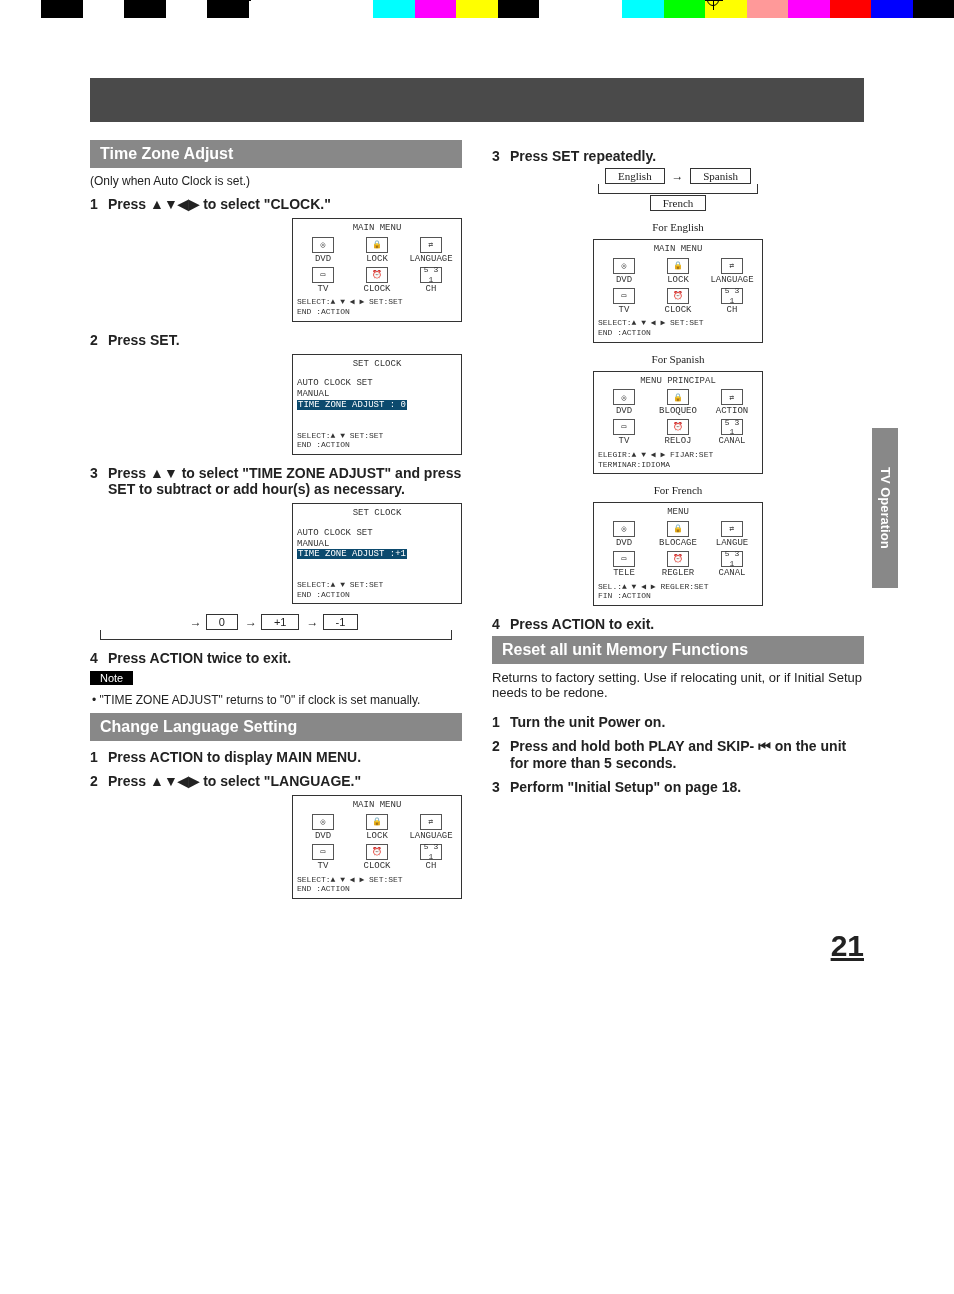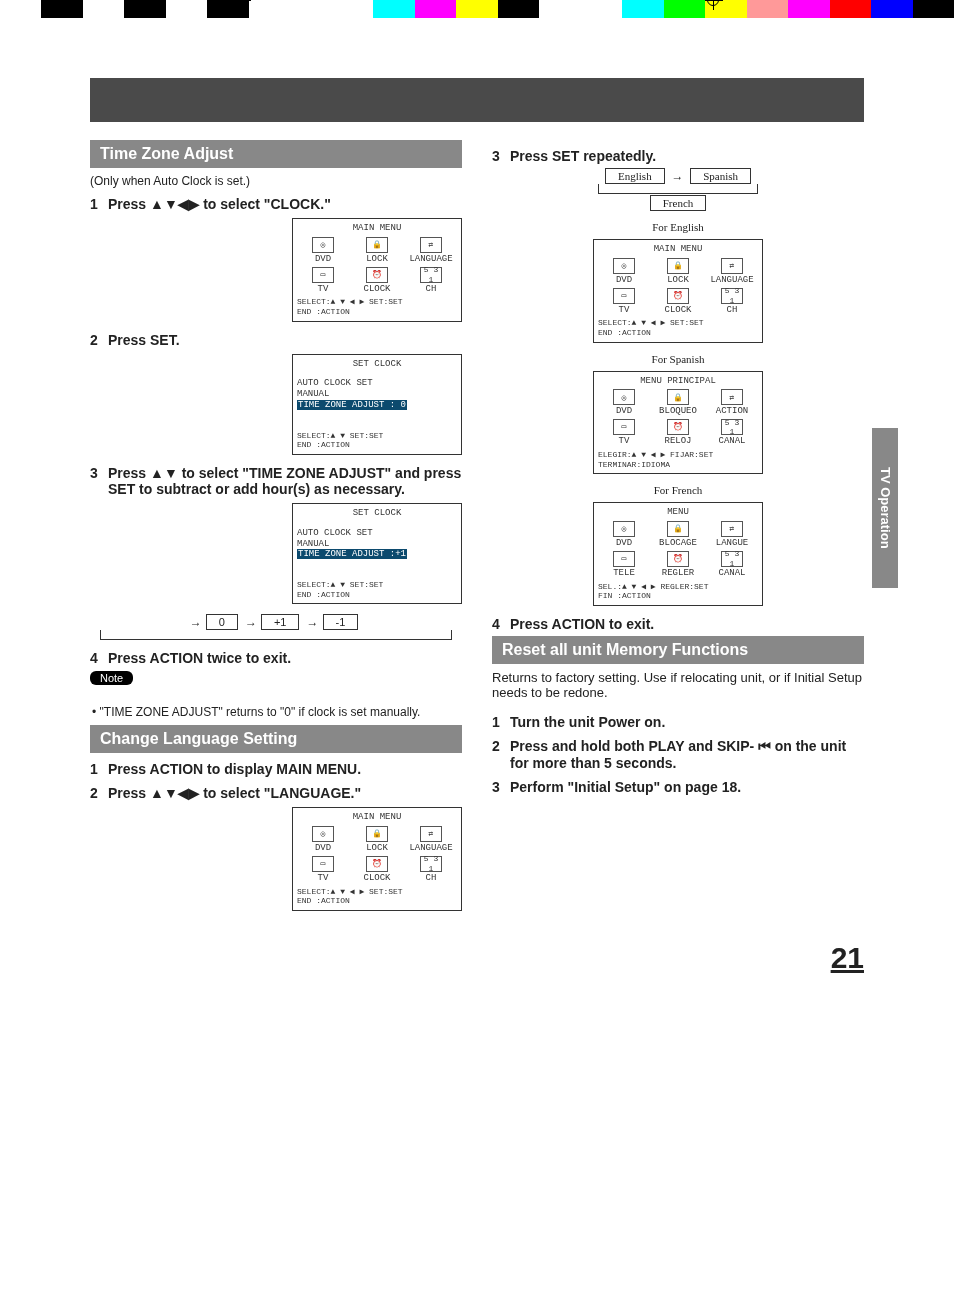--- a/index.html
+++ b/index.html
@@ -14,21 +14,21 @@
   .subnote { font-size: 12px; margin-bottom: 4px; }
   .step { font-weight: bold; font-size: 14px; margin: 8px 0 4px 0; display: flex; }
   .step-num { width: 18px; flex-shrink: 0; }
   .osd { border: 1px solid #333; width: 170px; margin: 6px 0 10px auto; padding: 4px; font-family: "Courier New", monospace; font-size: 9px; line-height: 1.2; color: #333; }
   .osd-title { text-align: center; margin-bottom: 3px; }
   .osd-grid { display: grid; grid-template-columns: repeat(3,1fr); gap: 2px; margin-bottom: 3px; }
   .osd-cell { text-align: center; }
   .osd-icon { width: 22px; height: 16px; border: 1px solid #555; margin: 0 auto 1px auto; display: flex; align-items: center; justify-content: center; font-size: 8px; }
   .hl { background: #0c4a6e; color: #fff; padding: 0 1px; }
   .osd-foot { font-size: 8px; }
-  .note-pill { background: #000; color: #fff; border-radius: 6px; padding: 1px 10px; font-size: 11px; display: inline-block; margin-bottom: 20px; }
+  .note-pill { background: #000; color: #fff; border-radius: 0; padding: 1px 10px; font-size: 11px; display: inline-block; margin-bottom: 8px; }
   .bullet { font-size: 12px; padding-left: 10px; text-indent: -8px; margin-bottom: 6px; }
   .flow { text-align: center; margin: 4px 0 10px 0; font-size: 11px; }
   .flow-box { border: 1px solid #333; padding: 1px 12px; display: inline-block; margin: 0 4px; }
   .arrow { font-size: 12px; }
   .caption { text-align: center; font-size: 11px; margin: 6px 0 2px 0; font-family: Georgia, serif; }
   .side-tab { position: absolute; right: 56px; top: 410px; width: 26px; height: 160px; background: #888; color: #fff; writing-mode: vertical-rl; text-align: center; font-weight: bold; font-size: 13px; display: flex; align-items: center; justify-content: center; }
   .page-num { text-align: right; font-size: 30px; font-weight: bold; margin-top: 20px; text-decoration: underline; }
   .reg-mark { width: 12px; height: 12px; border: 1px solid #000; border-radius: 50%; position: relative; display: inline-block; }
   .reg-mark::before, .reg-mark::after { content:""; position:absolute; background:#000; }
   .reg-mark::before { left:50%; top:-3px; width:1px; height:18px; margin-left:-0.5px; }

